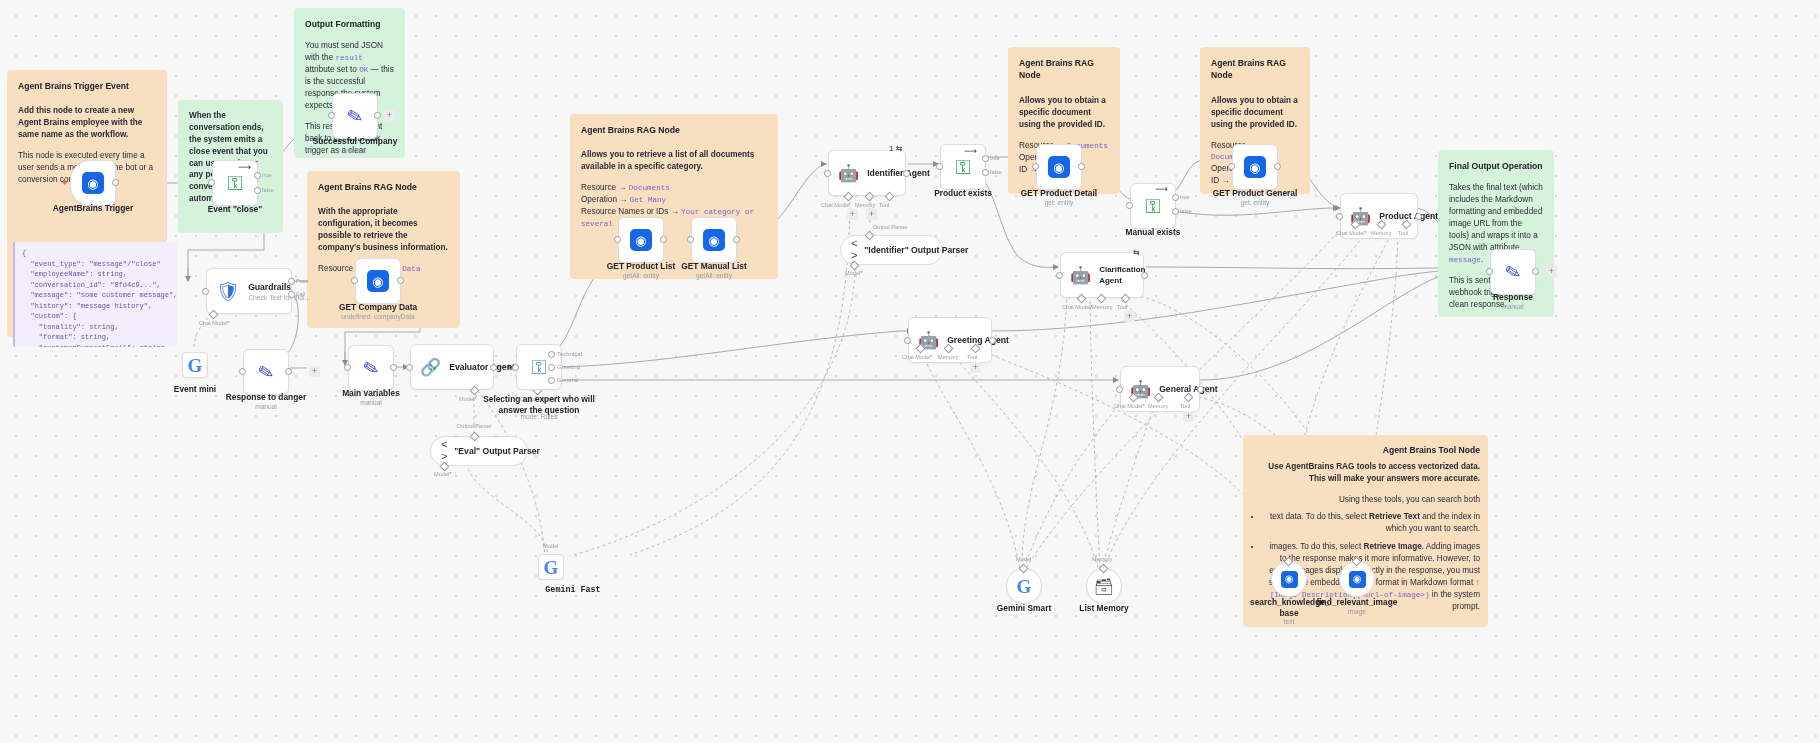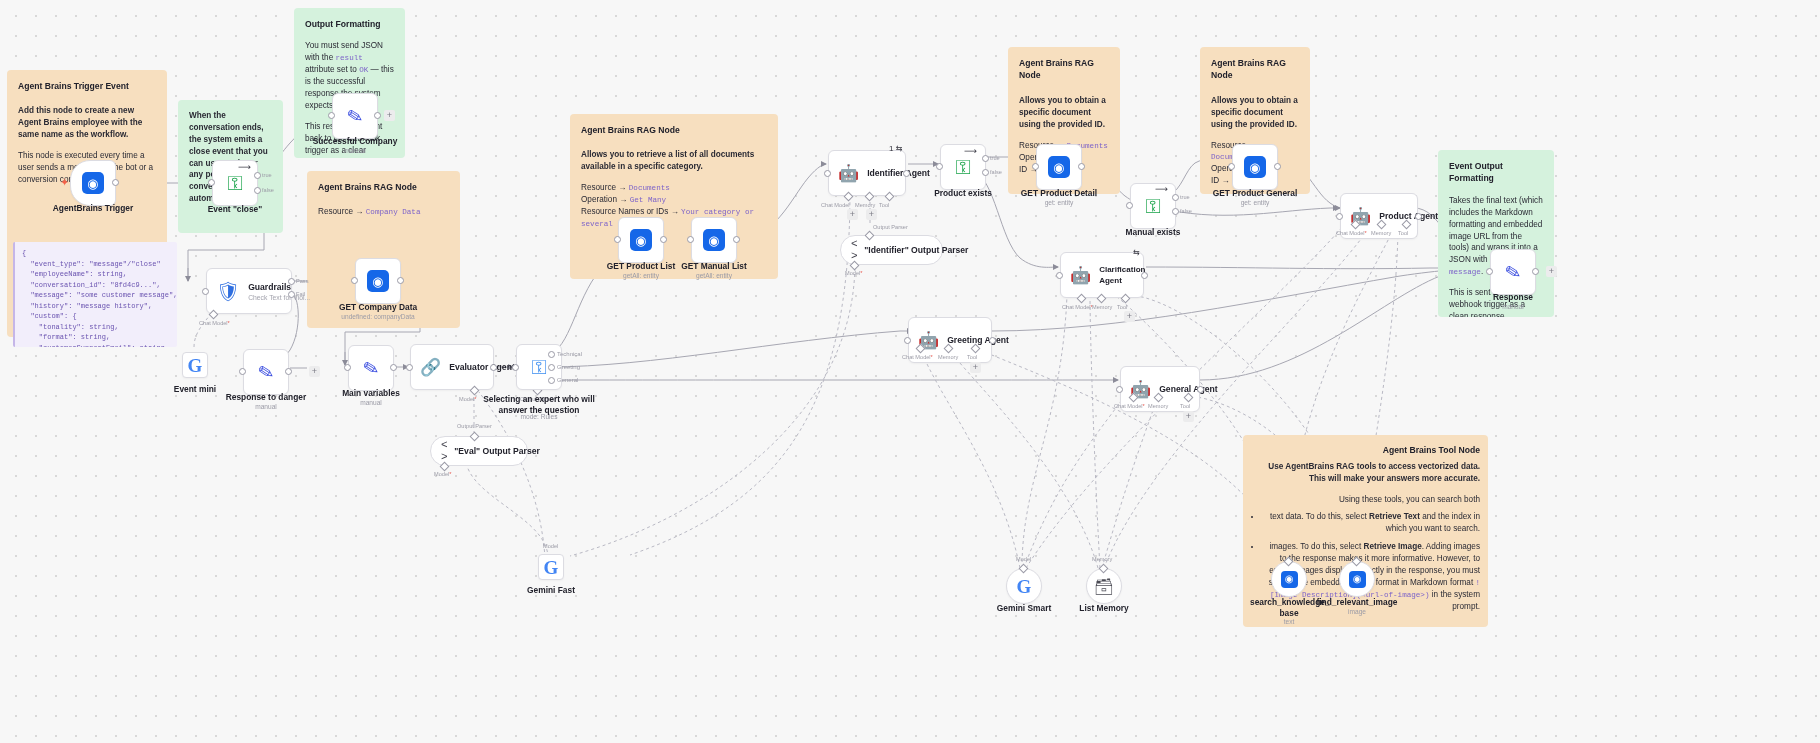--- a/index.html
+++ b/index.html
@@ -310,20 +310,21 @@
   </div>
 
   <div class="note green" style="left:294px; top:8px; width:111px; height:150px;">
     <div class="ntitle" style="margin-bottom:10px;">Output Formatting</div>
     <p>You must send JSON with the <span class="mono">result</span> attribute set to <span class="mono">OK</span> — this is the successful response the system expects.</p>
     <p>This response is sent back to the webhook trigger as a clear response.</p>
   </div>
 
   <div class="note orange" style="left:307px; top:171px; width:153px; height:157px;">
     <div class="ntitle">Agent Brains RAG Node</div>
+    <p class="bold">With the appropriate configuration, it becomes possible to retrieve the company's business information.</p>
     <p class="tight"><span>Resource →</span> <span class="mono">Company Data</span></p>
   </div>
 
   <div class="note orange" style="left:570px; top:114px; width:208px; height:165px;">
     <div class="ntitle">Agent Brains RAG Node</div>
     <p class="bold">Allows you to retrieve a list of all documents available in a specific category.</p>
     <p class="tight"><span>Resource →</span> <span class="mono">Documents</span></p>
     <p class="tight"><span>Operation →</span> <span class="mono">Get Many</span></p>
     <p class="tight"><span>Resource Names or IDs →</span> <span class="mono">Your category or several categories</span></p>
   </div>
@@ -338,21 +339,21 @@
 
   <div class="note orange" style="left:1200px; top:47px; width:110px; height:147px;">
     <div class="ntitle">Agent Brains RAG Node</div>
     <p class="bold">Allows you to obtain a specific document using the provided ID.</p>
     <p class="tight"><span>Resource →</span> <span class="mono">Documents</span></p>
     <p class="tight"><span>Operation →</span> <span class="mono">Get</span></p>
     <p class="tight"><span>ID →</span> <span class="mono">Your ID</span></p>
   </div>
 
   <div class="note green" style="left:1438px; top:150px; width:116px; height:167px;">
-    <div class="ntitle" style="margin-bottom:10px;">Event Output Formatting</div>
+    <div class="ntitle" style="margin-bottom:10px;">Final Output Operation</div>
     <p>Takes the final text (which includes the Markdown formatting and embedded image URL from the tools) and wraps it into a JSON with attribute <span class="mono">message</span>.</p>
     <p>This is sent back to the webhook trigger as a clean response.</p>
   </div>
 
   <div class="note orange" style="left:1243px; top:435px; width:245px; height:192px; padding:9px 8px;text-align:right;">
     <div class="ntitle" style="margin-bottom:5px;">Agent Brains Tool Node</div>
     <p class="bold">Use AgentBrains RAG tools to access vectorized data. This will make your answers more accurate.</p>
     <p class="tight" style="margin-bottom:5px;">Using these tools, you can search both</p>
     <ul>
       <li>text data. To do this, select <b>Retrieve Text</b> and the index in which you want to search.</li>
@@ -484,21 +485,21 @@
   <span class="portlbl b" style="left:557px; top:377px;">General</span>
   <div class="nlabel wrap" style="left:483px; top:394px; width:112px;">Selecting an expert who will answer the question</div>
   <div class="nsub" style="left:483px; top:413px; width:112px;">mode: Rules</div>
 
   <div class="node node-sq" style="left:538px; top:554px; width:26px; height:26px; border-radius:4px;">
     <div class="inner">
         <span class="g-icon">G</span>
       </div>
   </div>
   <span class="portlbl" style="left:543px; top:543px;">Model</span>
-  <div class="nlabel" style="left:512px; top:585px; width:78px;">Gemini Fast</div>
+  <div class="nlabel" style="left:534px; top:585px; width:78px;font-family:Liberation Mono, monospace;">Gemini Fast</div>
 
   <div class="node node-sq" style="left:618px; top:217px;">
     <div class="inner">
         <span class="ab-icon">◉</span>
       </div>
   </div>
   <span class="port" style="left:614px; top:236px;"></span>
   <span class="port" style="left:660px; top:236px;"></span>
   <div class="nlabel" style="left:588px; top:261px; width:106px;">GET Product List</div>
   <div class="nsub" style="left:588px; top:272px; width:106px;">getAll: entity</div>

